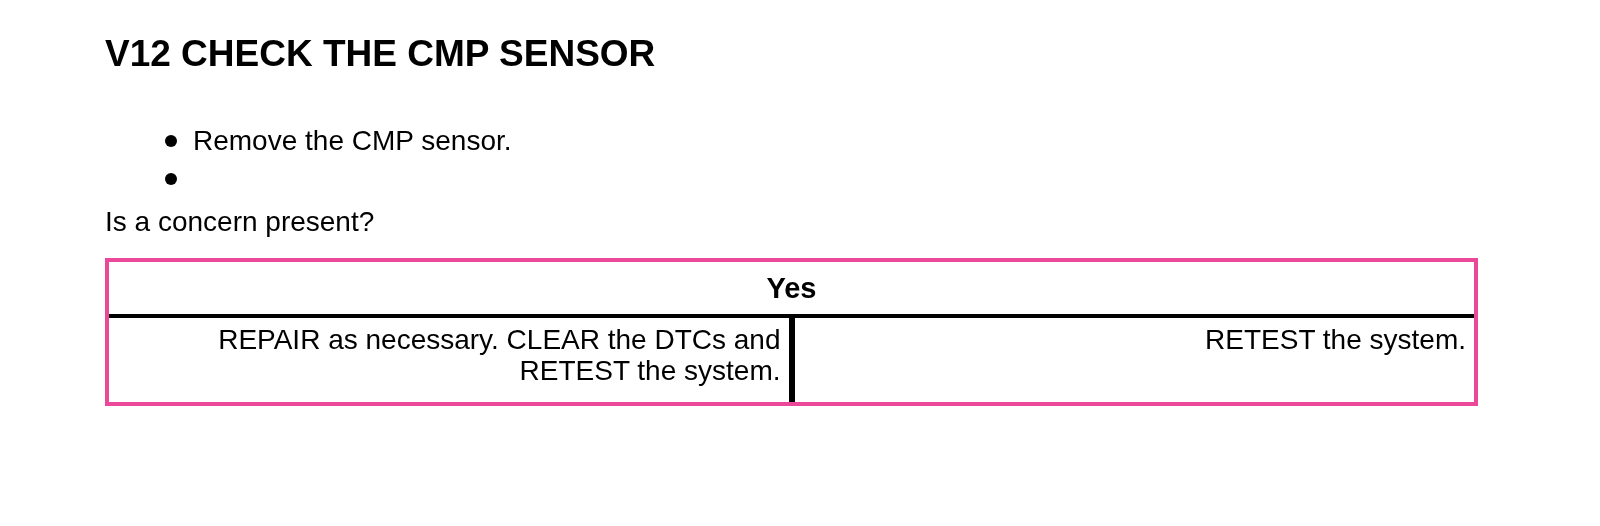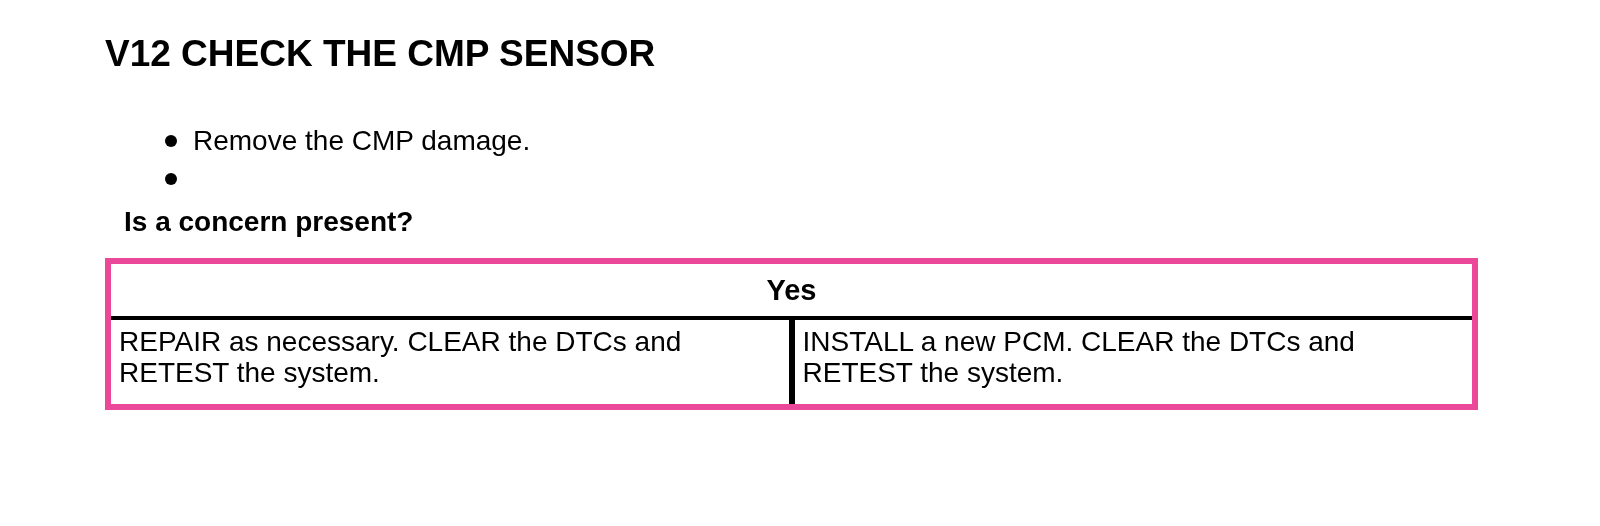--- a/index.html
+++ b/index.html
@@ -40,28 +40,28 @@
     left: 60px;
     top: 13px;
     width: 12px;
     height: 12px;
     background: #000000;
     border-radius: 50%;
   }
   .question {
     margin-top: 45px;
     font-size: 28px;
-    font-weight: bold;
+    font-weight: normal;
     line-height: 34px;
-    margin-left: 19px;
   }
   .decision-table {
     margin-top: 19px;
     width: 1373px;
-    border: 6px solid #ec4899;
+    border: 4px solid #ec4899;
+    text-align: right;
   }
   .t-row { display: flex; }
   .t-row.header-row { border-bottom: 4px solid #000000; }
   .t-cell { flex: 1 1 0; min-width: 0; }
   .t-cell + .t-cell { border-left: 6px solid #000000; }
   .header-row .t-cell {
     height: 52px;
     display: flex;
     align-items: center;
     justify-content: center;
@@ -79,38 +79,37 @@
 </head>
 <body>
 
 <div class="page">
 
   <h1 class="title">V12 CHECK THE CMP SENSOR</h1>
 
   <ul class="bullets">
     <li class="bullet-item">
       <span class="bullet-dot"></span>
-      <span>Remove the CMP damage.</span>
+      <span>Remove the CMP sensor.</span>
     </li>
     <li class="bullet-item">
       <span class="bullet-dot"></span>
     </li>
   </ul>
 
   <p class="question">Is a concern present?</p>
 
   <div class="decision-table">
     <div class="t-row header-row">
       <div class="t-cell">Yes</div>
     </div>
     <div class="t-row body-row">
       <div class="t-cell">
         <span class="cell-line">REPAIR as necessary. CLEAR the DTCs and</span>
         <span class="cell-line">RETEST the system.</span>
       </div>
       <div class="t-cell">
-        <span class="cell-line">INSTALL a new PCM. CLEAR the DTCs and</span>
         <span class="cell-line">RETEST the system.</span>
       </div>
     </div>
   </div>
 
 </div>
 
 </body></html>

